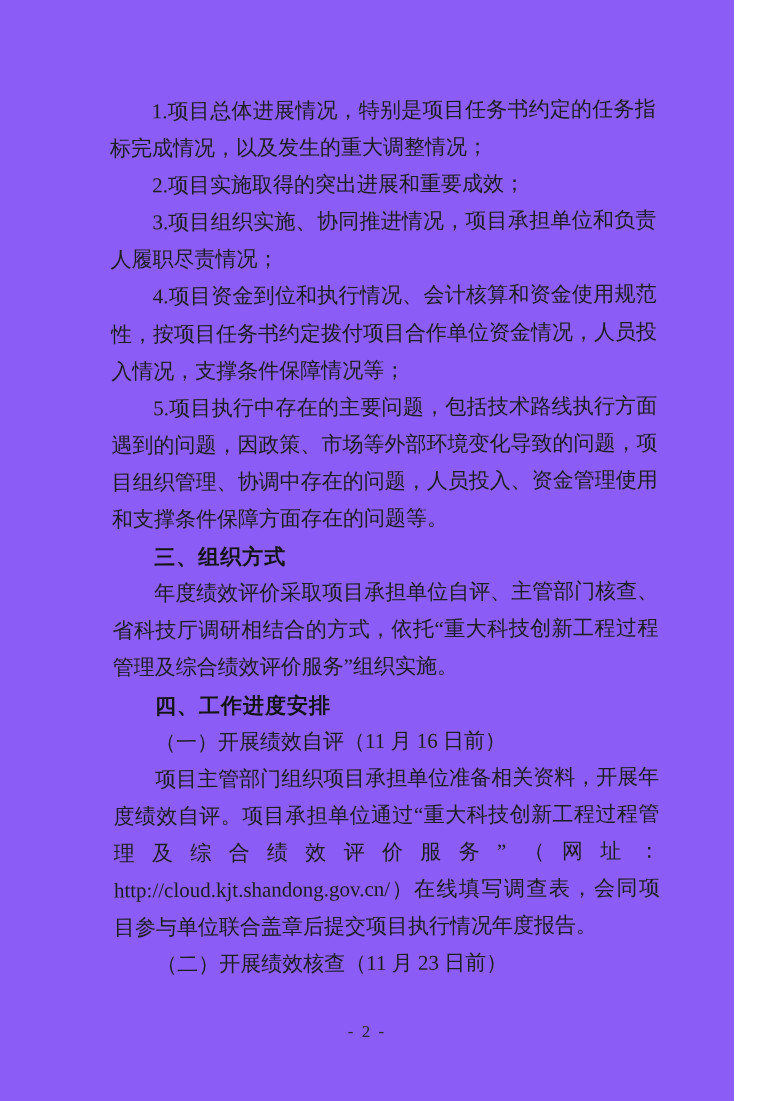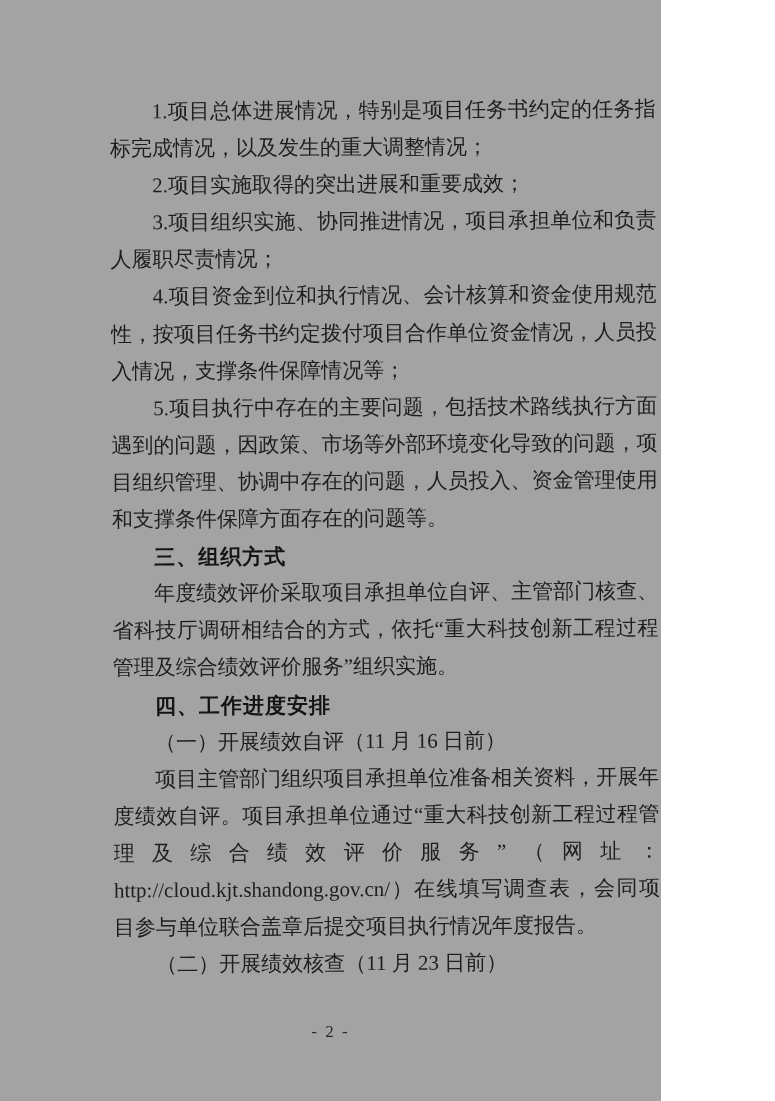--- a/index.html
+++ b/index.html
@@ -2,23 +2,23 @@
 <html><head>
 <meta charset="utf-8">
 <style>
   html, body {
     margin: 0;
     padding: 0;
     background: #ffffff;
   }
   .page {
     position: relative;
-    width: 661px;
+    width: 734px;
     height: 1101px;
-    background: #a3a3a3;
+    background: #8b5cf6;
     overflow: hidden;
     font-family: "Liberation Serif", "DejaVu Serif", serif;
     color: #1e1e1e;
   }
   .text-block {
     position: absolute;
     left: 112px;
     top: 92px;
     width: 546px;
     transform: rotate(-0.3deg);

